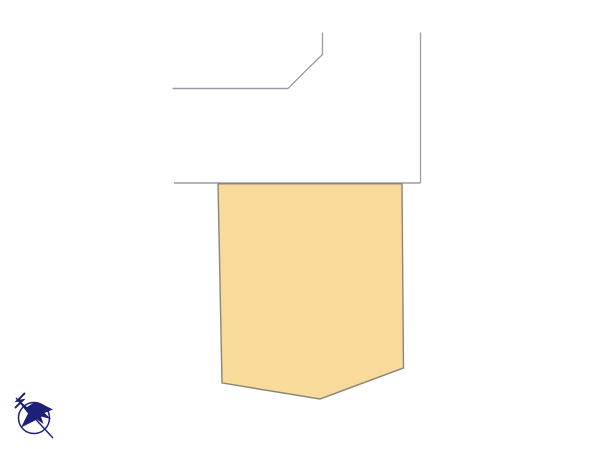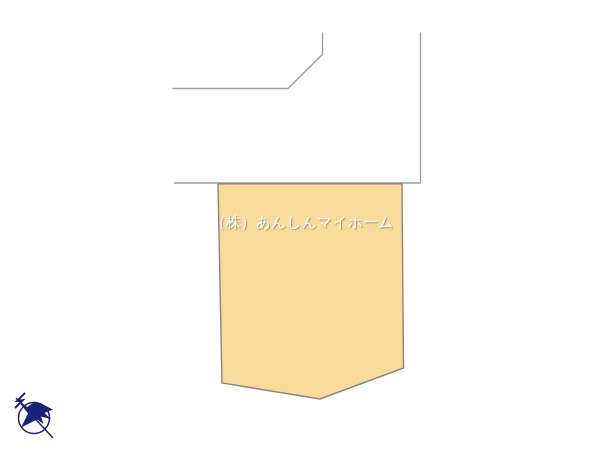--- a/index.html
+++ b/index.html
@@ -48,21 +48,20 @@
 
     <polyline class="boundary" points="172.5,88.5 288,88.5 305,71.5 322.5,54.5 322.5,32.5"></polyline>
 
     <line class="boundary" x1="420.5" y1="32.5" x2="420.5" y2="183"></line>
 
     <line class="boundary" x1="174" y1="183" x2="420.5" y2="183"></line>
 
     <polygon class="lot" points="218,183.7 402,183.7 403.5,368 320,399 222,383"></polygon>
   </svg>
 
-  <div class="watermark">（株）あんしんマイホーム</div>
 
   <svg class="compass" viewBox="0 0 46 52">
     <circle class="ring" cx="23" cy="28" r="15.5"></circle>
     <line class="needle" x1="42" y1="48" x2="5" y2="8"></line>
     <polyline class="bolt" points="14,3 6,11 12,10 4,18"></polyline>
     <path class="bird" d="M5,8 L16,17 L23,12.5 L31,14 L42,19.5
              L33.5,23 L40,29 L30,26.5 L32.5,34 L26,29.5
              L10,37.5 L17,23.5 Z"></path>
   </svg>
 

